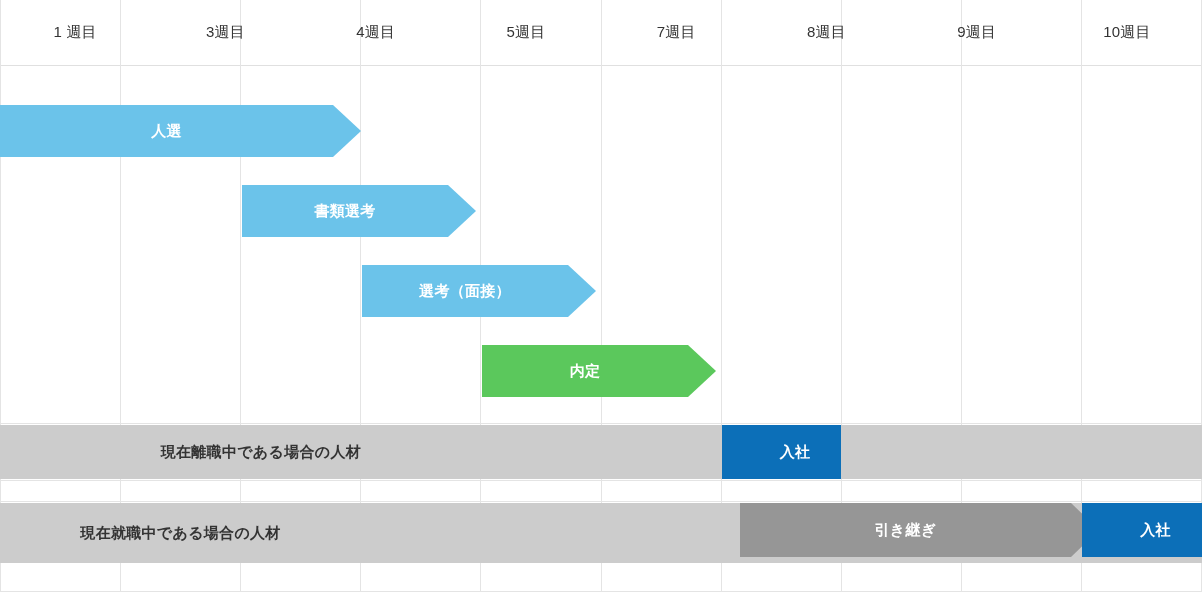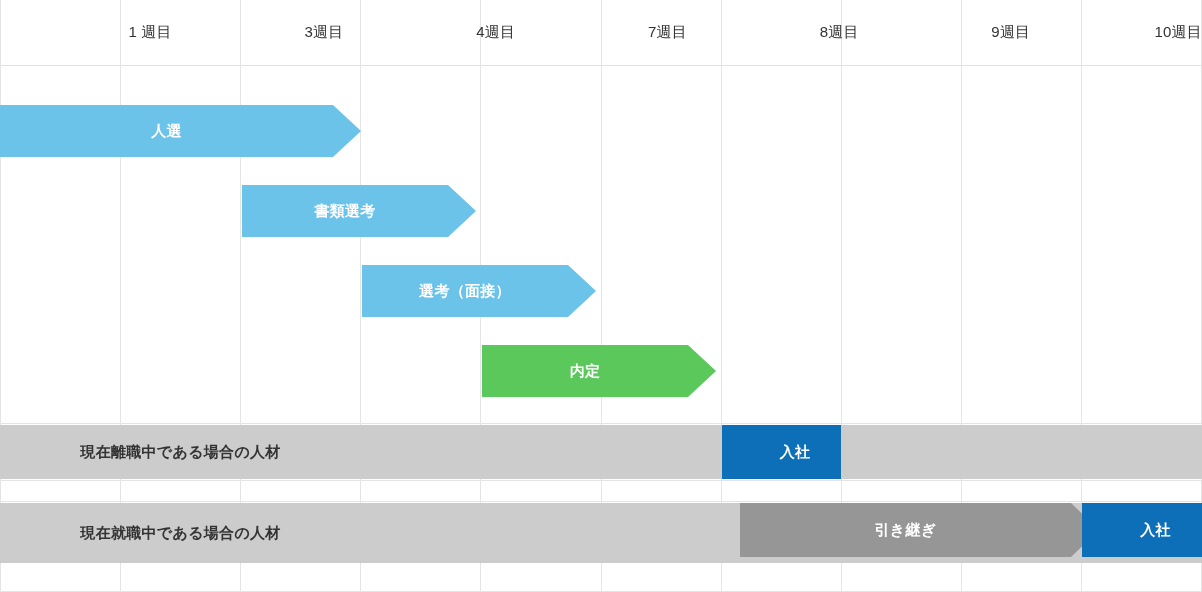--- a/index.html
+++ b/index.html
@@ -51,21 +51,21 @@
     top: 0;
     width: 1202px;
     height: 65px;
     z-index: 3;
     display: flex;
   }
   .header-cell {
     flex: 1 1 0;
     display: flex;
     align-items: center;
-    justify-content: flex-end;
+    justify-content: center;
     font-size: 15px;
     color: #333333;
     letter-spacing: 0.2px;
     box-sizing: border-box;
   }
 
   
   .bars-layer {
     position: absolute;
     inset: 0;
@@ -140,20 +140,23 @@
     <div class="header-cell">
         <span>1 週目</span>
       </div>
     <div class="header-cell">
         <span>3週目</span>
       </div>
     <div class="header-cell">
         <span>4週目</span>
       </div>
     <div class="header-cell">
+        <span>5週目</span>
+      </div>
+    <div class="header-cell">
         <span>7週目</span>
       </div>
     <div class="header-cell">
         <span>8週目</span>
       </div>
     <div class="header-cell">
         <span>9週目</span>
       </div>
     <div class="header-cell">
         <span>10週目</span>
@@ -171,21 +174,21 @@
     </div>
 
     <div class="bar arrow light-blue" style="left:362px; top:265px; width:234px; height:52px;">
       <span class="bar-label">選考（面接）</span>
     </div>
 
     <div class="bar arrow green" style="left:482px; top:345px; width:234px; height:52px;">
       <span class="bar-label">内定</span>
     </div>
 
-    <div class="bar band-gray" style="left:0px; top:425px; width:1202px; height:54px;">
+    <div class="bar band-gray" style="left:0px; top:425px; width:1202px; height:54px;justify-content:flex-end;">
       <span class="bar-label" style="margin-right:841px;">現在離職中である場合の人材</span>
     </div>
 
     <div class="bar dark-blue" style="left:722px; top:425px; width:119px; height:54px;">
       <span class="bar-label">入社</span>
     </div>
 
     <div class="bar band-gray" style="left:0px; top:503px; width:1202px; height:60px;">
       <span class="bar-label" style="margin-right:841px;">現在就職中である場合の人材</span>
     </div>

